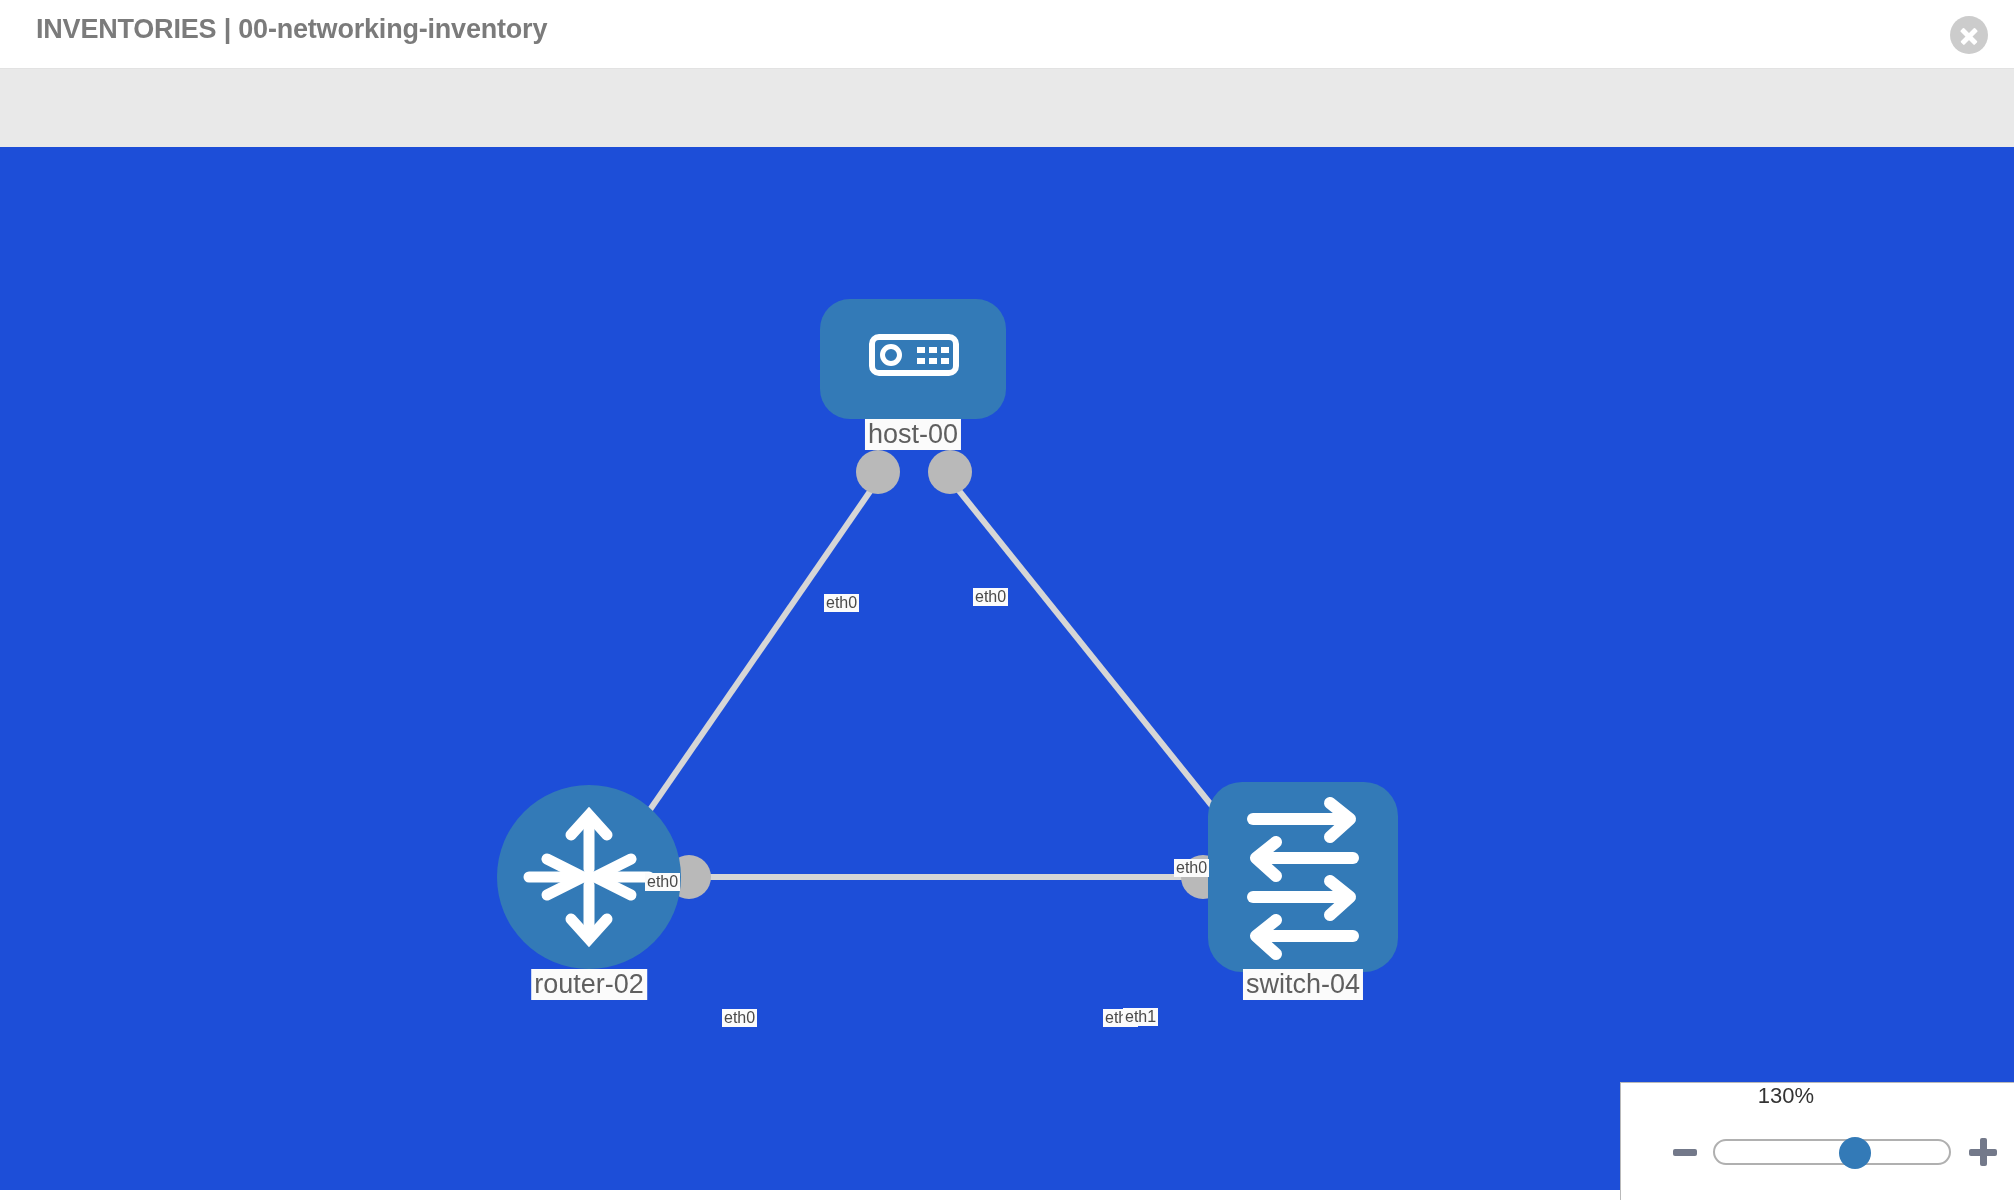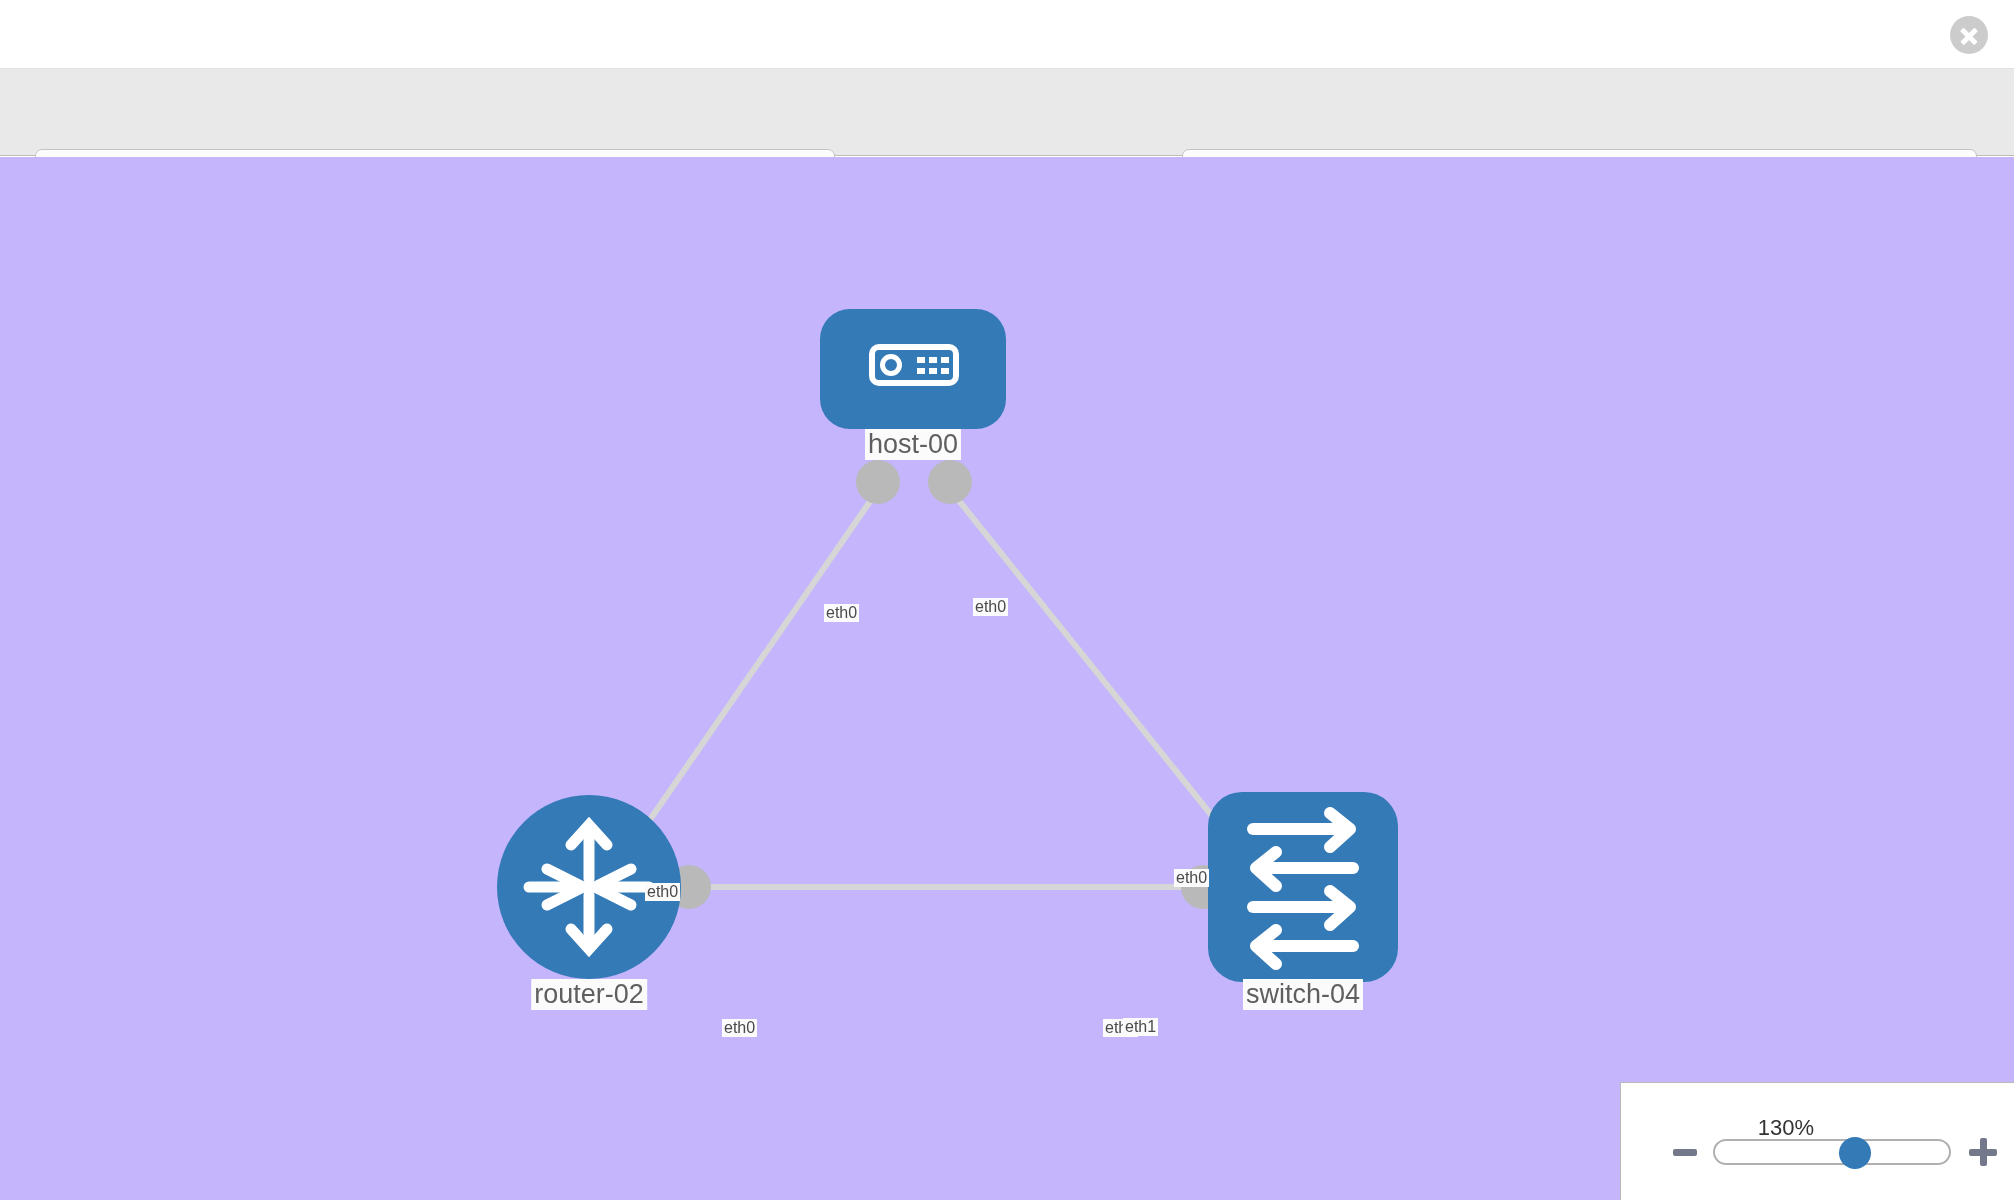--- a/index.html
+++ b/index.html
@@ -72,23 +72,23 @@
   .tool-icon {
     position: absolute; top: 82px;
     width: 48px; height: 48px;
     cursor: pointer;
   }
   #wrench-btn { left: 1040px; }
   #key-btn    { left: 1108px; }
 
   
   .canvas {
-    position: absolute; left: 0; top: 157px;
+    position: absolute; left: 0; top: 147px;
     width: 2014px; height: 1043px;
-    background: #c4b5fd;
+    background: #1d4ed8;
     overflow: hidden;
   }
   #topology-svg { position: absolute; left: 0; top: 0; }
 
   .node-label {
     position: absolute;
     font-size: 27px; color: #5f5f5f;
     background: #fbfbfb;
     padding: 0 3px;
     white-space: nowrap;
@@ -104,21 +104,21 @@
 
   
   .zoom-panel {
     position: absolute; left: 1620px; top: 1082px;
     width: 394px; height: 118px;
     background: #ffffff;
     border: 1px solid #b9b9b9;
     border-right: none; border-bottom: none;
   }
   .zoom-value {
-    position: absolute; left: 0; top: 32px;
+    position: absolute; left: 0; top: 0;
     width: 330px; text-align: center;
     font-size: 22px; color: #333333;
   }
   .zoom-minus {
     position: absolute; left: 52px; top: 66px;
     width: 24px; height: 7px; border-radius: 2px;
     background: #73798a; cursor: pointer;
   }
   .zoom-plus {
     position: absolute; left: 348px; top: 55px;
@@ -140,20 +140,21 @@
     width: 32px; height: 32px; border-radius: 50%;
     background: #337ab7; cursor: pointer;
   }
 </style>
 </head>
 <body>
 
 <div id="app">
 
   <div class="header">
+    <div class="page-title">INVENTORIES | 00-networking-inventory</div>
     <div class="close-btn">
       <div class="x1"></div>
       <div class="x2"></div>
     </div>
   </div>
 
   <div class="toolbar">
 
     <div class="field" id="actions-select">
       <span class="txt">ACTIONS</span>

